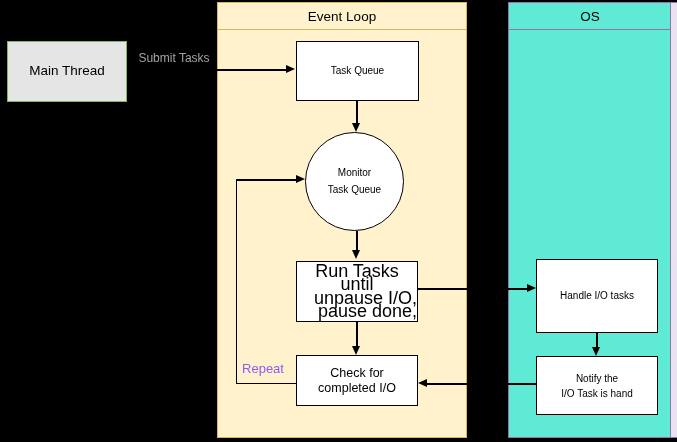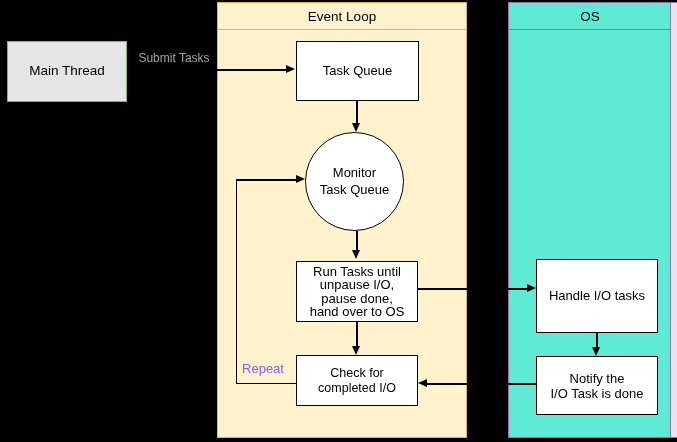--- a/index.html
+++ b/index.html
@@ -17,25 +17,25 @@
   .panel-os{left:508px;width:169px;background:#5eead4;border:1px solid #9673A6;border-right:none;}
   .panel-title{height:27px;border-bottom:1px solid;display:flex;align-items:center;justify-content:center;
     font-size:13.5px;}
   .panel-eventloop .panel-title{border-color:#D6B656;}
   .panel-os .panel-title{border-color:#9673A6;width:162px;}
   .os-right-strip{position:absolute;left:671px;top:3px;width:6px;height:434px;background:#EAE2F0;}
   .os-right-line{position:absolute;left:669.5px;top:2px;width:1.5px;height:436px;background:#9673A6;}
 
   
   .node{position:absolute;display:flex;flex-direction:column;align-items:center;justify-content:center;
-    text-align:center;background:#fff;border:1px solid #000;font-size:13px;line-height:14.5px;}
+    text-align:center;background:#fff;border:1px solid #000;font-size:10px;line-height:14.5px;}
   .node-main{left:1px;top:41px;width:120px;height:61px;background:#e5e5e5;border:1px solid #82B366;font-size:13.5px;margin-left:6px;}
   .node-taskqueue{left:296px;top:41px;width:123px;height:60px;}
   .node-monitor{left:305px;top:132px;width:99px;height:99px;border-radius:50%;line-height:16.5px;}
-  .node-runtasks{left:296px;top:261px;width:122px;height:61px;font-size:13px;line-height:13.5px;}
+  .node-runtasks{left:296px;top:261px;width:122px;height:61px;font-size:18px;line-height:13.5px;align-items:flex-end;}
   .node-check{left:296px;top:355px;width:122px;height:51px;font-size:12.5px;line-height:14.5px;}
   .node-handle{left:536px;top:259px;width:122px;height:74px;}
   .node-notify{left:536px;top:356px;width:122px;height:59px;line-height:15px;}
 
   
   .ln{position:absolute;background:#000;}
   .ah{position:absolute;width:0;height:0;}
   .ah-r{border-top:4.75px solid transparent;border-bottom:4.75px solid transparent;border-left:9px solid #000;}
   .ah-l{border-top:4.75px solid transparent;border-bottom:4.75px solid transparent;border-right:9px solid #000;}
   .ah-d{border-left:4.75px solid transparent;border-right:4.75px solid transparent;border-top:9px solid #000;}
@@ -98,30 +98,29 @@
 
   <div class="node node-monitor">
     <span>Monitor</span>
     <span>Task Queue</span>
   </div>
 
   <div class="node node-runtasks">
     <span>Run Tasks until</span>
     <span>unpause I/O,</span>
     <span>pause done,</span>
-    <span>hand over to OS</span>
   </div>
 
   <div class="node node-check">
     <span>Check for</span>
     <span>completed I/O</span>
   </div>
 
   <div class="node node-handle">
     <span>Handle I/O tasks</span>
   </div>
 
   <div class="node node-notify">
     <span>Notify the</span>
-    <span>I/O Task is done</span>
+    <span>I/O Task is hand</span>
   </div>
 
 </div>
 
 </body></html>

